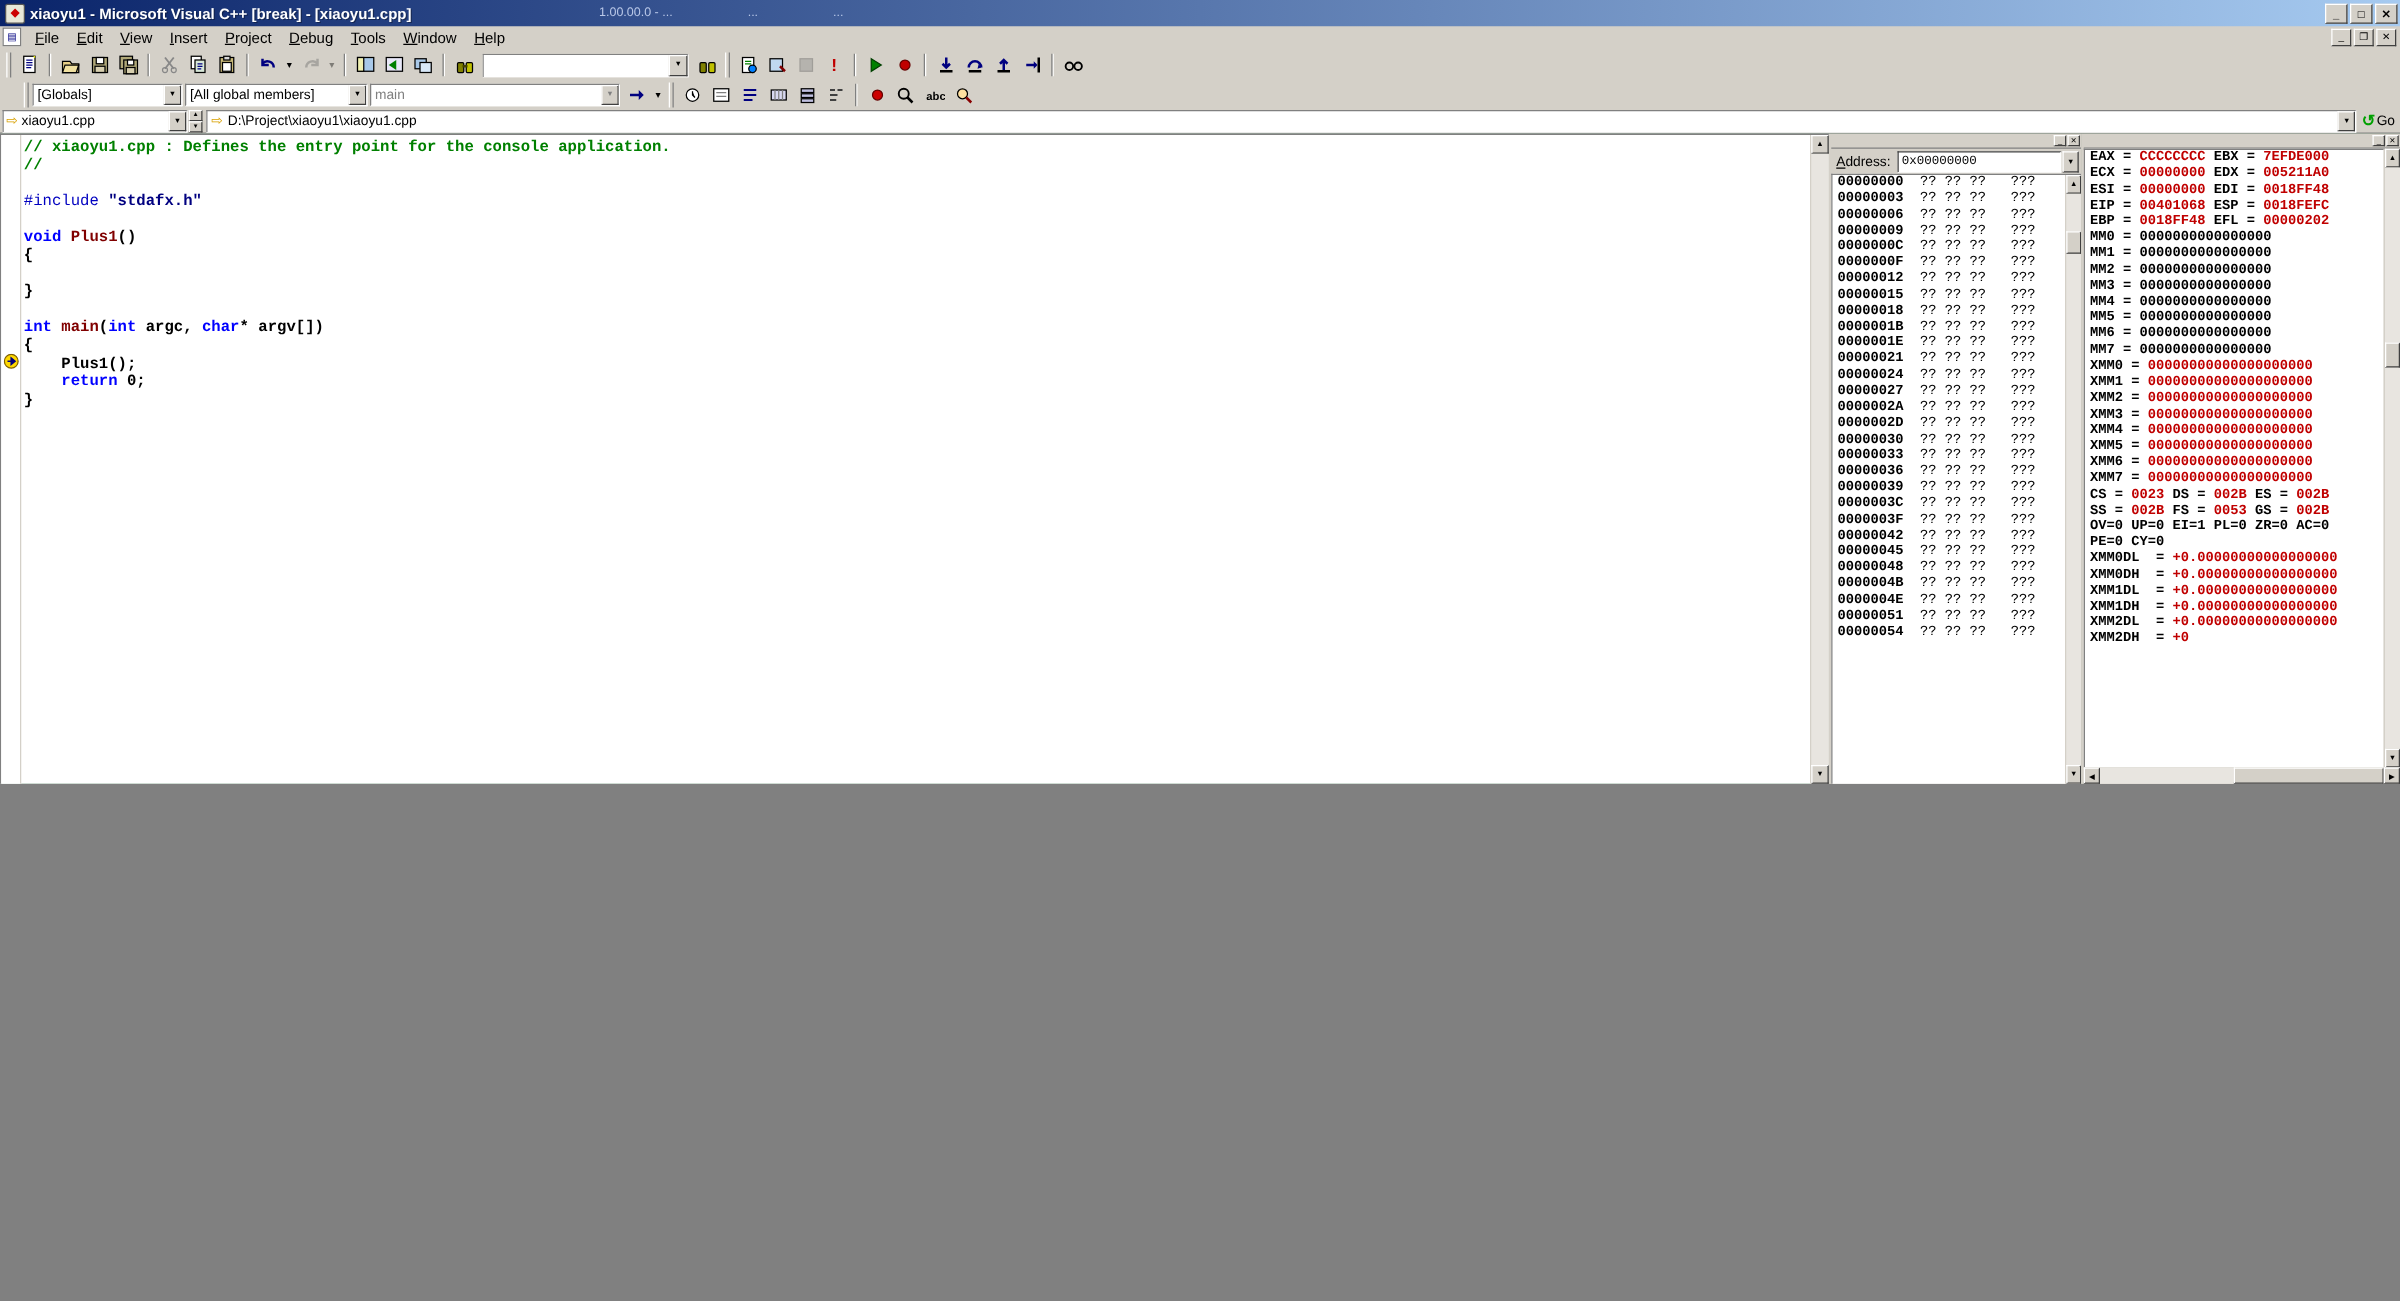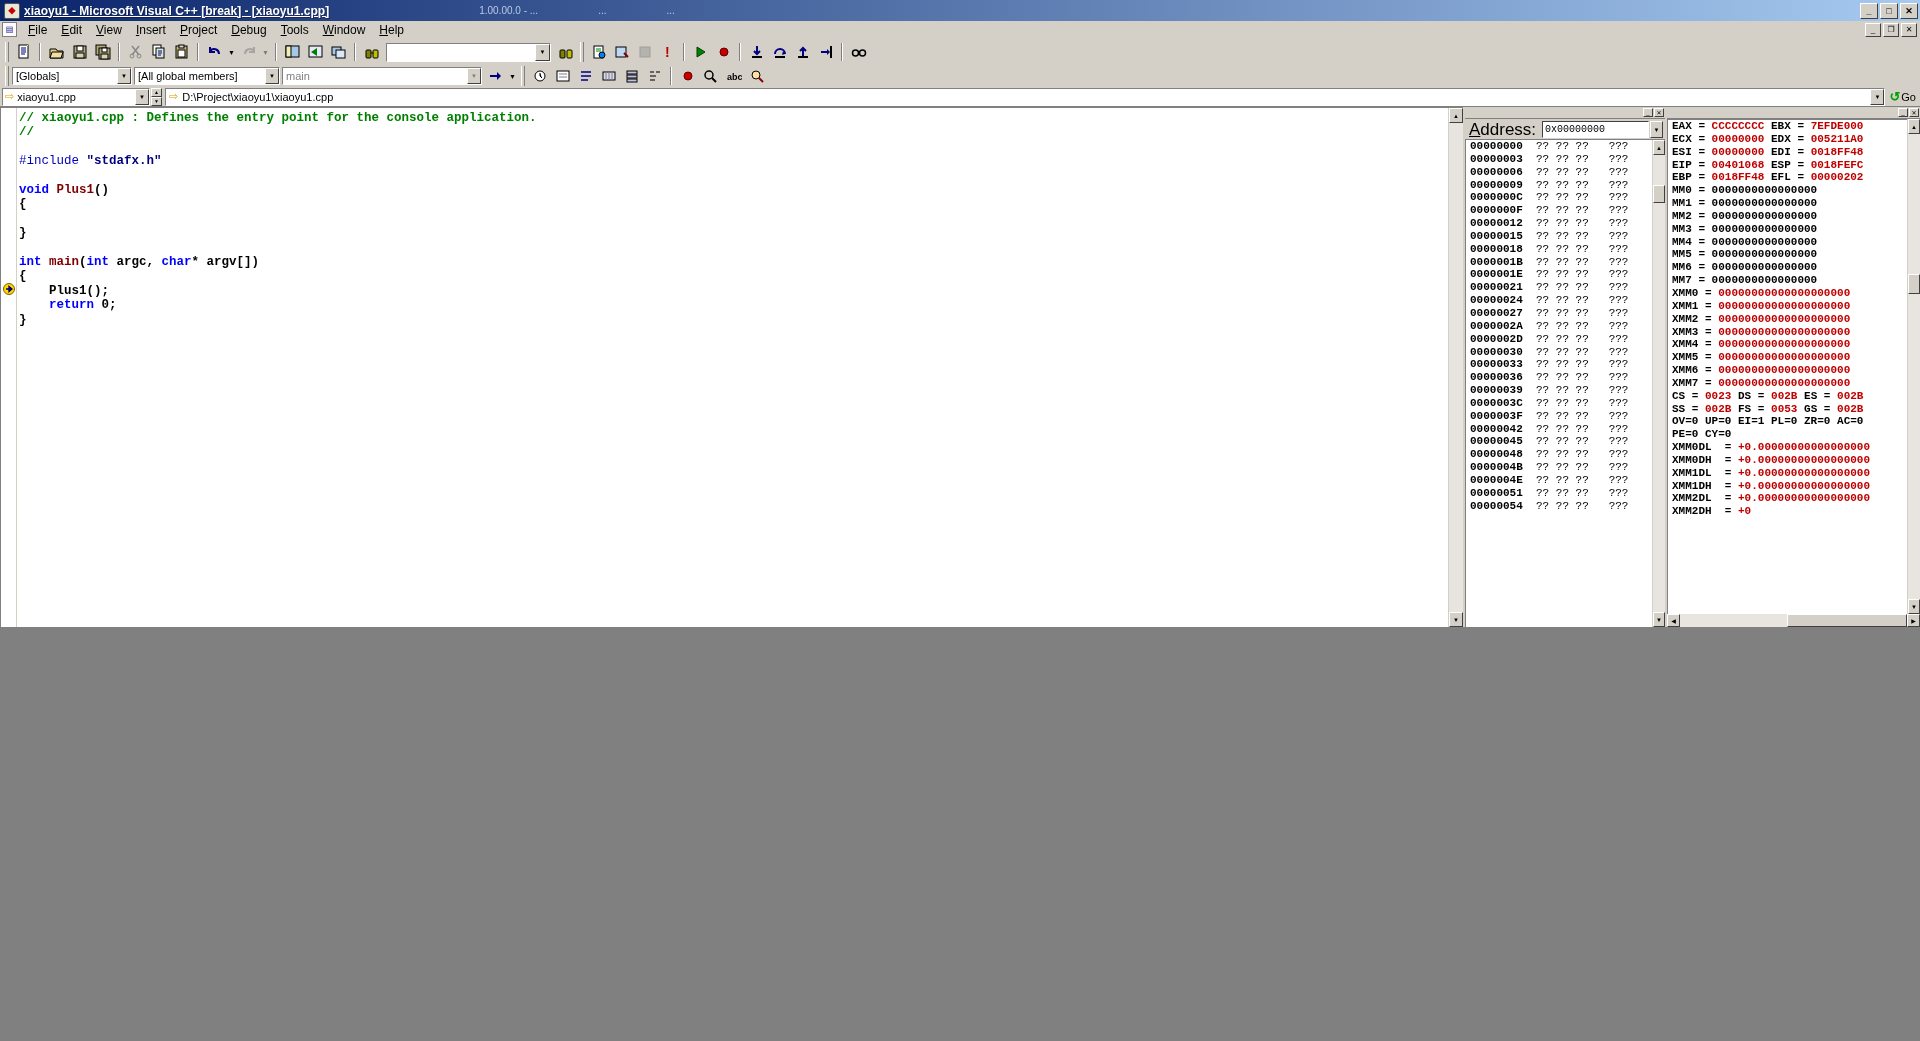--- a/index.html
+++ b/index.html
@@ -20,21 +20,21 @@
     height:21px; background:linear-gradient(to right,#0a246a,#a6caf0);
     display:flex; align-items:center; color:#fff; font-weight:bold; font-size:12px;
     padding:0 2px; position:relative;
   }
   .titlebar .appicon {
     width:16px; height:16px; margin:0 4px 0 2px; flex:0 0 auto;
     background:#e8e8d8; border:1px solid #555; border-radius:2px;
     display:flex; align-items:center; justify-content:center;
     font-size:9px; color:#c00; line-height:1;
   }
-  .titlebar .ttext { flex:0 0 auto; text-shadow:1px 1px 0 #00000055;text-decoration:underline; }
+  .titlebar .ttext { flex:0 0 auto; text-shadow:1px 1px 0 #00000055; }
   .titlebar .ghost { flex:1 1 auto; display:flex; align-items:center; gap:60px; padding-left:150px;
      font-size:10px; color:#b9c8e8; font-weight:normal; overflow:hidden; white-space:nowrap; }
   .winbtns { display:flex; gap:2px; margin-left:auto; }
   .winbtn {
     width:18px; height:16px; background:#d4d0c8;
     border-top:1px solid #fff; border-left:1px solid #fff;
     border-right:1px solid #404040; border-bottom:1px solid #404040;
     color:#000; font-size:9px; font-weight:bold; display:flex;
     align-items:center; justify-content:center; font-family:"Liberation Sans",sans-serif;
   }
@@ -72,21 +72,21 @@
     border-top:1px solid #808080;border-left:1px solid #808080;
     border-right:1px solid #fff;border-bottom:1px solid #fff;
     outline:1px solid #d4d0c8; margin:0 3px; display:flex;align-items:center;
   }
   .tcombo .btn{ margin-left:auto;width:15px;height:17px;background:#d4d0c8;
     border-top:1px solid #fff;border-left:1px solid #fff;
     border-right:1px solid #404040;border-bottom:1px solid #404040;
     display:flex;align-items:center;justify-content:center;font-size:6px; }
 
   
-  .wizbar { height:22px;background:#d4d0c8;display:flex;align-items:center;padding-left:2px; }
+  .wizbar { height:22px;background:#d4d0c8;display:flex;align-items:center;padding-left:2px;margin-left:14px; }
   .wcombo {
     height:18px;background:#fff;
     border-top:1px solid #808080;border-left:1px solid #808080;
     border-right:1px solid #fff;border-bottom:1px solid #fff;
     display:flex;align-items:center; font-size:11px;color:#000; padding-left:3px;
     margin-right:2px; overflow:hidden; white-space:nowrap;
   }
   .wcombo.disabled { color:#808080; }
   .wcombo .btn{ margin-left:auto;width:14px;height:16px;background:#d4d0c8;flex:0 0 auto;
     border-top:1px solid #fff;border-left:1px solid #fff;
@@ -149,21 +149,21 @@
      padding-right:1px; background:#d4d0c8; }
   .pane-tb .dots { flex:1; height:5px; margin-right:3px;
      background:repeating-linear-gradient(#d4d0c8 0 0); }
   .pbtn { width:10px;height:9px;background:#d4d0c8;font-size:6px;line-height:8px;
      text-align:center;border-top:1px solid #fff;border-left:1px solid #fff;
      border-right:1px solid #404040;border-bottom:1px solid #404040;margin-left:1px; }
   .pane-body { flex:1; background:#d4d0c8; display:flex; flex-direction:column; min-height:0;
      border-top:1px solid #808080; }
 
   .addr-row { height:20px; display:flex; align-items:center; padding:2px 2px 1px 4px; }
-  .addr-lbl { font-size:17px; margin-right:6px; }
+  .addr-lbl { font-size:11px; margin-right:6px; }
   .addr-lbl u{ text-decoration:underline; }
   .addr-input { flex:1; height:17px; background:#fff;
     border-top:1px solid #404040;border-left:1px solid #404040;
     border-right:1px solid #fff;border-bottom:1px solid #fff;
     font-family:"Liberation Mono",monospace; font-size:10px;
     display:flex;align-items:center;padding-left:2px; }
   .addr-drop { width:13px;height:17px;background:#d4d0c8;
     border-top:1px solid #fff;border-left:1px solid #fff;
     border-right:1px solid #404040;border-bottom:1px solid #404040;
     display:flex;align-items:center;justify-content:center;font-size:6px;margin-left:1px; }

